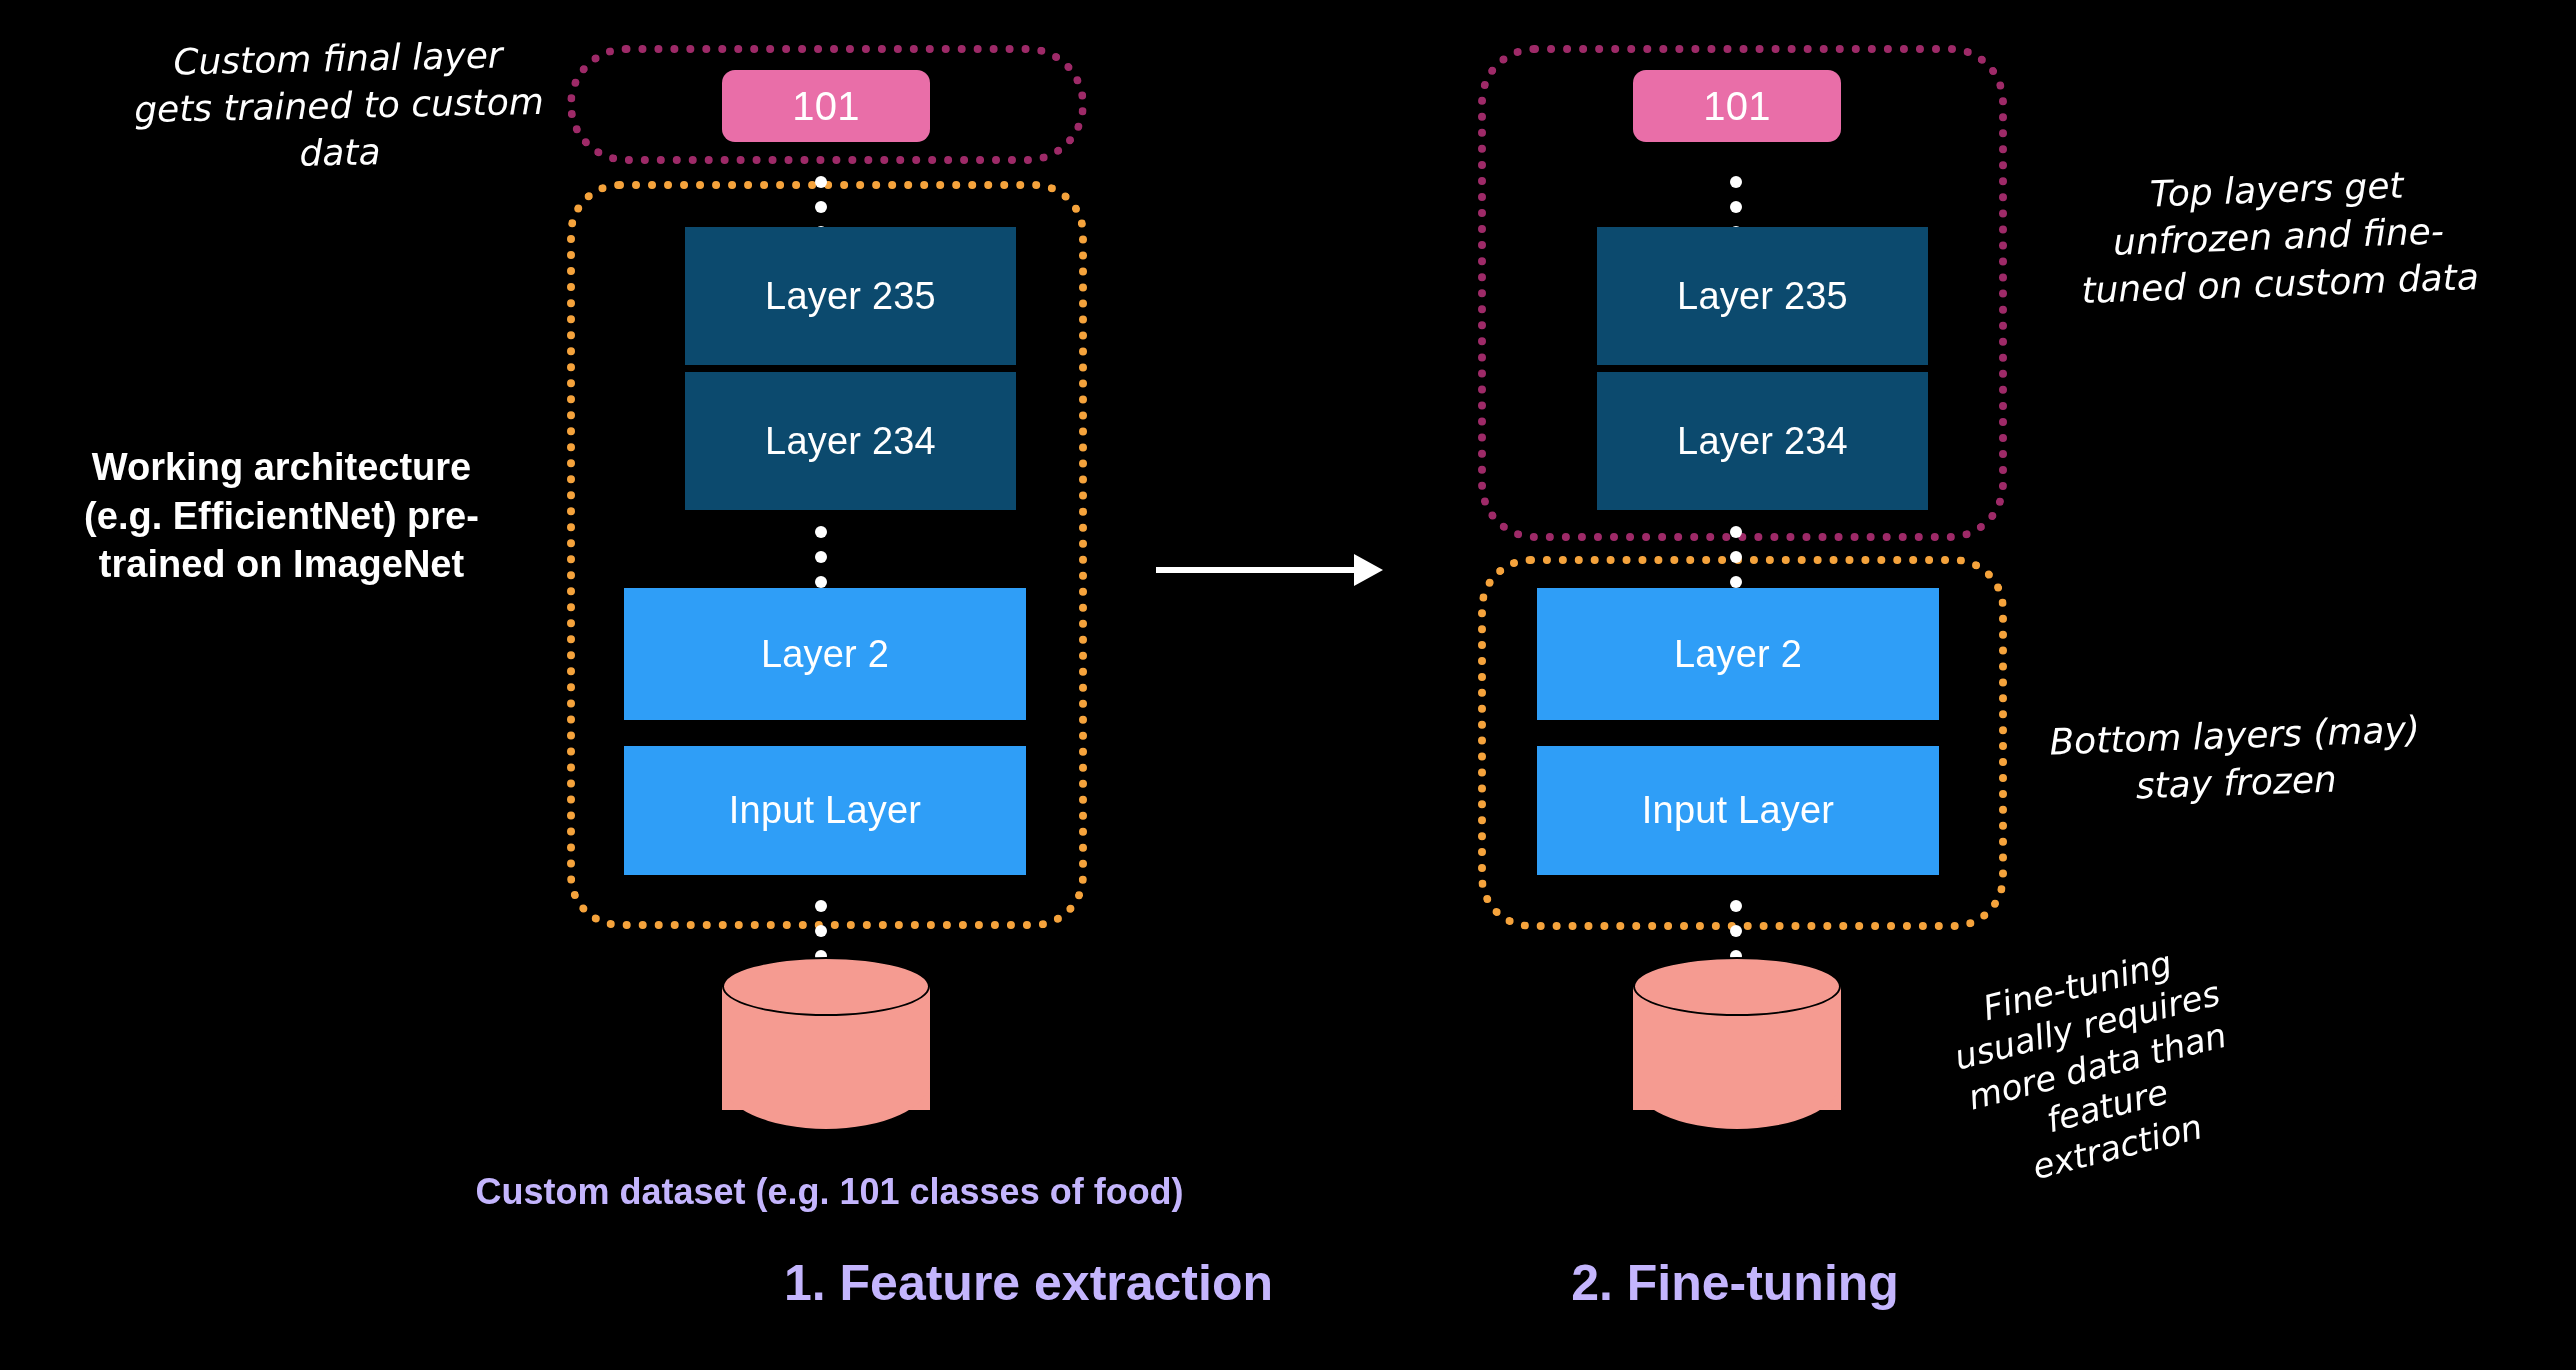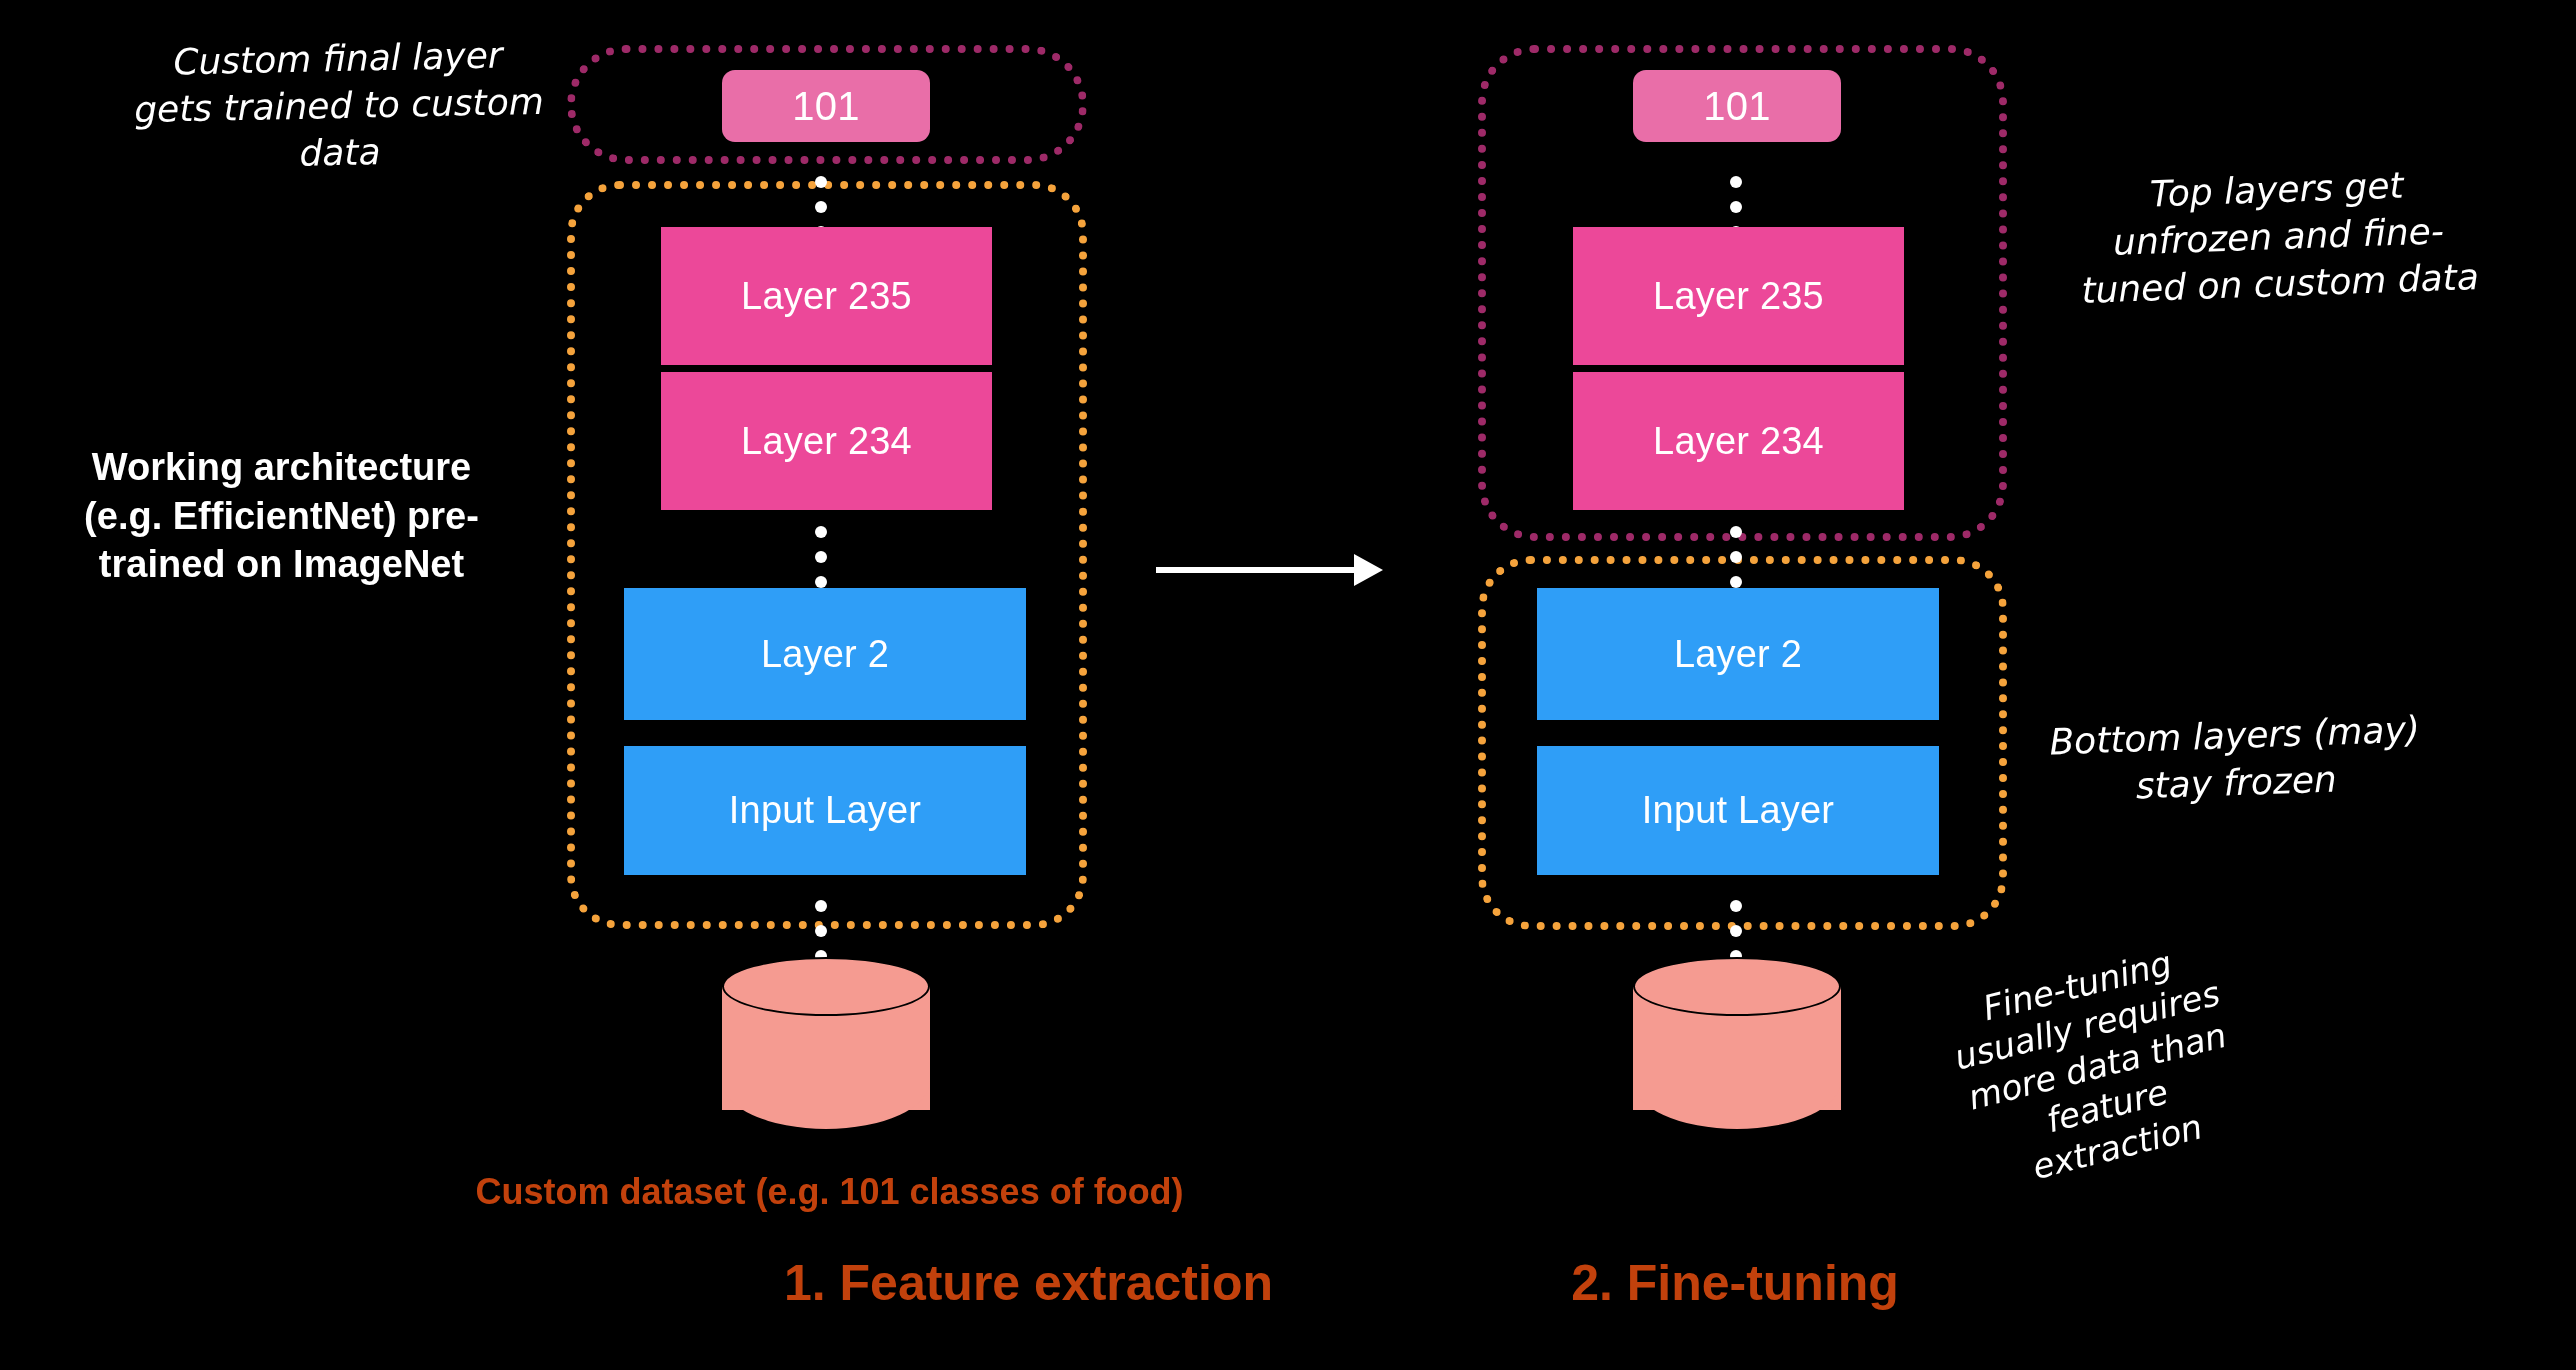--- a/index.html
+++ b/index.html
@@ -15,21 +15,21 @@
   .layer-box {
     position: absolute;
     display: flex; align-items: center; justify-content: center;
     color: #ffffff;
     font-weight: 400;
     font-size: 38px;
     letter-spacing: 0.2px;
     white-space: nowrap;
   }
   .layer-box.pink  { background: #E96EA8; }
-  .layer-box.teal  { background: #ec4899; }
+  .layer-box.teal  { background: #0c4a6e; margin-left: 24px; }
   .layer-box.blue  { background: #2F9EF7; }
   .layer-box.pink  { font-weight: 400; font-size: 40px; border-radius: 13px; }
 
   
   .group-frame {
     position: absolute;
     border-style: dotted;
     border-width: 8.6px;
     background: transparent;
   }
@@ -100,21 +100,21 @@
     color: #ffffff;
     font-family: "DejaVu Sans", sans-serif;
     font-style: italic;
     font-weight: 500;
     text-align: center;
     line-height: 1.3;
     white-space: pre-line;
   }
   .caption {
     position: absolute;
-    color: #c2410c;
+    color: #c4b5fd;
     font-family: "Liberation Sans", sans-serif;
     font-weight: bold;
     text-align: center;
     white-space: nowrap;
   }
 </style>
 </head>
 <body>
 
 <div id="stage">

